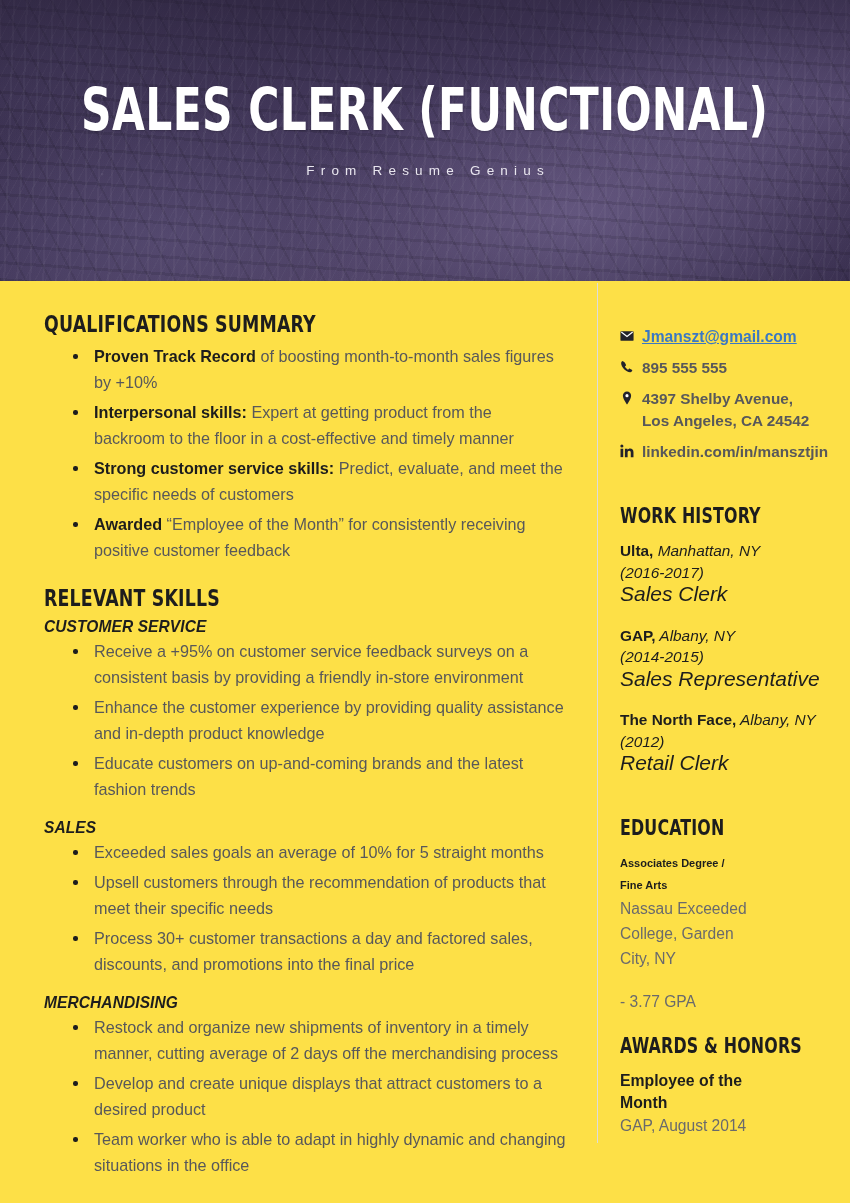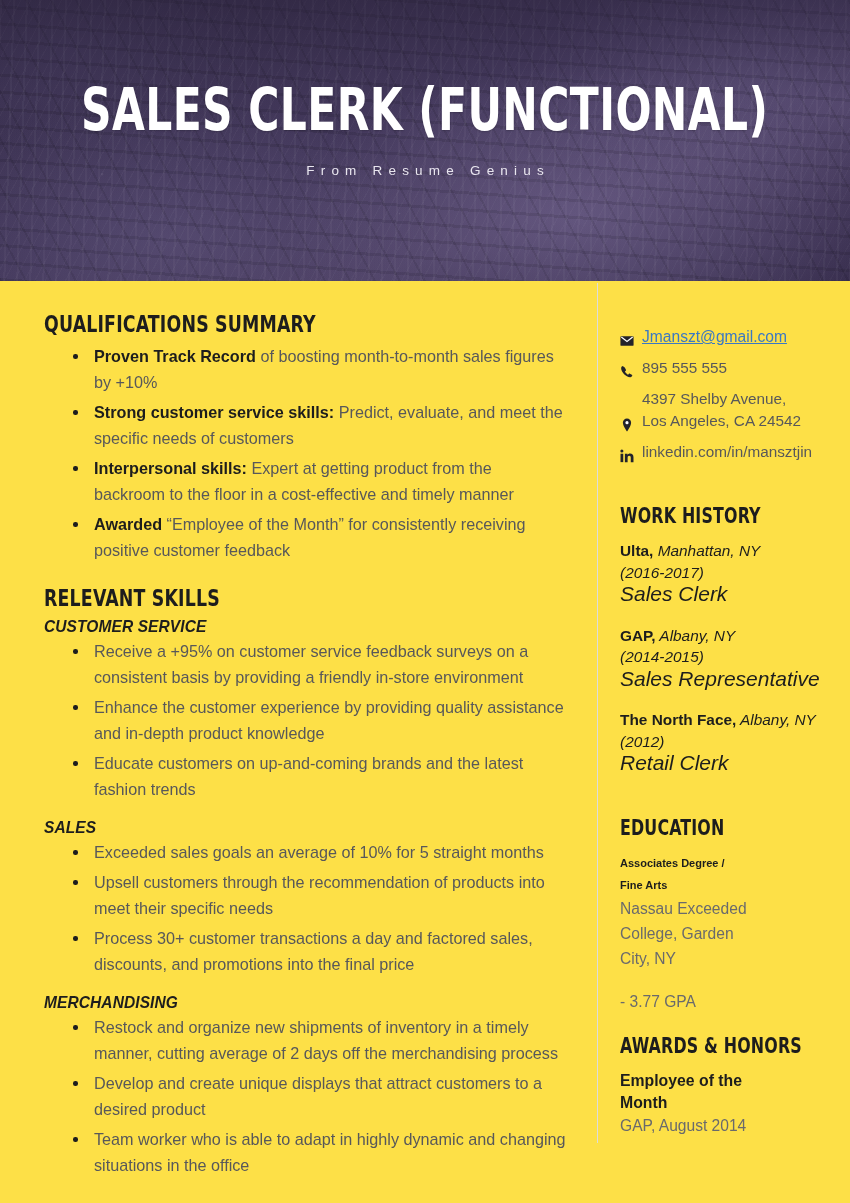--- a/index.html
+++ b/index.html
@@ -166,25 +166,26 @@
     color: #1d1d1d;
     font-weight: 700;
   }
   .block-gap-sm { height: 12px; }
   .block-gap-md { height: 18px; }
 
   
   .contact-list { margin: 0 0 0 0; padding: 0; list-style: none; }
   .contact-row {
     display: flex;
-    align-items: flex-end;
+    align-items: flex-start;
     margin-bottom: 9px;
     font-size: 15.3px;
     line-height: 22px;
     color: #58585a;
+    font-weight: bold;
   }
   .c-icon {
     width: 22px;
     min-width: 22px;
     padding-top: 3px;
     color: #23232a;
     display: flex;
     justify-content: flex-start;
   }
   .c-icon svg { display: block; }
@@ -249,42 +250,42 @@
   </div>
 </div>
 
 <div class="page">
 
   <div class="col-main">
 
     <div class="sec-head">QUALIFICATIONS SUMMARY</div>
     <ul class="bullets">
       <li><b>Proven Track Record</b><span> of boosting month-to-month sales figures by +10%</span></li>
+      <li><b>Interpersonal skills:</b><span> Expert at getting product from the backroom to the floor in a cost-effective and timely manner</span></li>
       <li><b>Strong customer service skills:</b><span> Predict, evaluate, and meet the specific needs of customers</span></li>
-      <li><b>Interpersonal skills:</b><span> Expert at getting product from the backroom to the floor in a cost-effective and timely manner</span></li>
       <li><b>Awarded</b><span> “Employee of the Month” for consistently receiving positive customer feedback</span></li>
     </ul>
 
     <div class="block-gap-md"></div>
 
     <div class="sec-head">RELEVANT SKILLS</div>
 
     <div class="sub-head">CUSTOMER SERVICE</div>
     <ul class="bullets">
       <li>Receive a +95% on customer service feedback surveys on a consistent basis by providing a friendly in-store environment</li>
       <li>Enhance the customer experience by providing quality assistance and in-depth product knowledge</li>
       <li>Educate customers on up-and-coming brands and the latest fashion trends</li>
     </ul>
 
     <div class="block-gap-sm"></div>
 
     <div class="sub-head">SALES</div>
     <ul class="bullets">
       <li>Exceeded sales goals an average of 10% for 5 straight months</li>
-      <li>Upsell customers through the recommendation of products into meet their specific needs</li>
+      <li>Upsell customers through the recommendation of products that meet their specific needs</li>
       <li>Process 30+ customer transactions a day and factored sales, discounts, and promotions into the final price</li>
     </ul>
 
     <div class="block-gap-sm"></div>
 
     <div class="sub-head">MERCHANDISING</div>
     <ul class="bullets">
       <li>Restock and organize new shipments of inventory in a timely manner, cutting average of 2 days off the merchandising process</li>
       <li>Develop and create unique displays that attract customers to a desired product</li>
       <li>Team worker who is able to adapt in highly dynamic and changing situations in the office</li>

